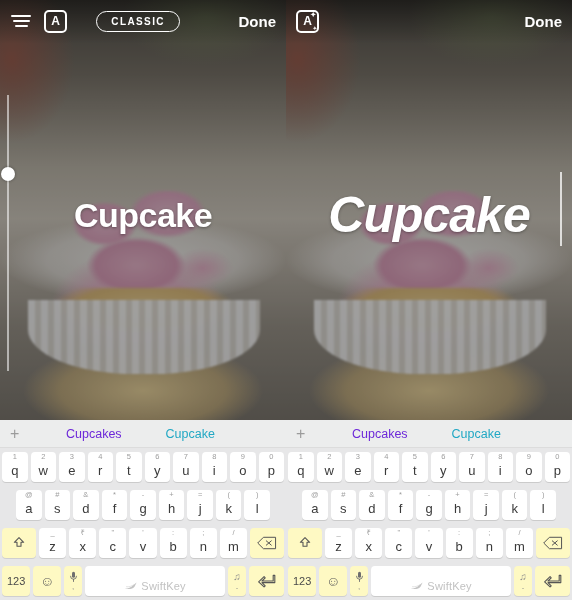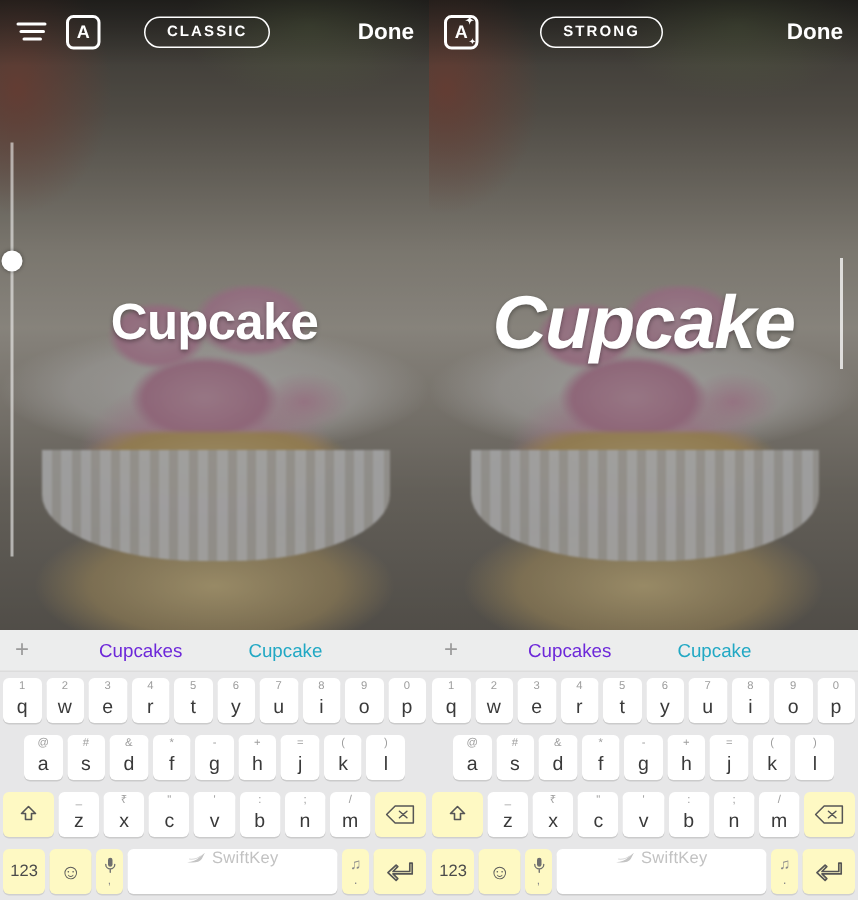--- a/index.html
+++ b/index.html
@@ -92,21 +92,21 @@
   .suggest .plus { color:#9b9b9b; font-size:16px; width:34px; text-align:left; }
   .suggest .sug { font-size:12.5px; color:#6d28d9; padding:0 22px; }
   .suggest .sug.active { color:#21a8c4; }
 
   .krow { display:flex; flex:1; align-items:center; justify-content:center; gap:3px; padding:2px 2px; }
   .key { position:relative; background:#fff; border-radius:4px; flex:1 1 0; height:30px; display:flex;
          align-items:flex-end; justify-content:center; font-size:13px; color:#3a3a3a; padding-bottom:4px;
          box-shadow:0 1px 0 rgba(0,0,0,.12); }
   .key .hint { position:absolute; top:1px; left:0; right:0; text-align:center; font-size:7.5px; color:#9d9d9d; line-height:1; }
   .key.fn { background:#fef9c3; color:#4a4a4a; box-shadow:0 1px 0 rgba(0,0,0,.1); }
-  .key.space { flex: 5 1 0; background:#fff; align-items:flex-start; padding-bottom:4px; color:#b9b9b9; font-size:11px; letter-spacing:.2px; }
+  .key.space { flex: 5 1 0; background:#fff; align-items:flex-end; padding-bottom:4px; color:#b9b9b9; font-size:11px; letter-spacing:.2px; }
   .key.narrow { flex:.62 1 0; }
   .key.wide { flex:1.25 1 0; }
   .key.alt { align-items:center; padding-bottom:0; }
   .swiftkey { display:flex; align-items:center; gap:3px; color:#c2c2c2; }
   .sk-logo { font-size:12px; }
 </style>
 </head>
 <body>
 
 <div class="stage">
@@ -341,21 +341,20 @@
       <div class="cake"></div>
       <div class="liner"></div>
       <div class="scrim"></div>
       <div class="topshade"></div>
     </div>
 
     <div class="topbar">
       <div class="a-box sparkle">
         <span>A</span>
       </div>
-      <div class="style-pill">STRONG</div>
       <div class="done">Done</div>
     </div>
 
     <div class="overlay-text strong">Cupcake</div>
 
     <div class="text-caret"></div>
 
     <div class="palette">
       <div class="swatch-row">
         <div class="swatch eyedrop">

